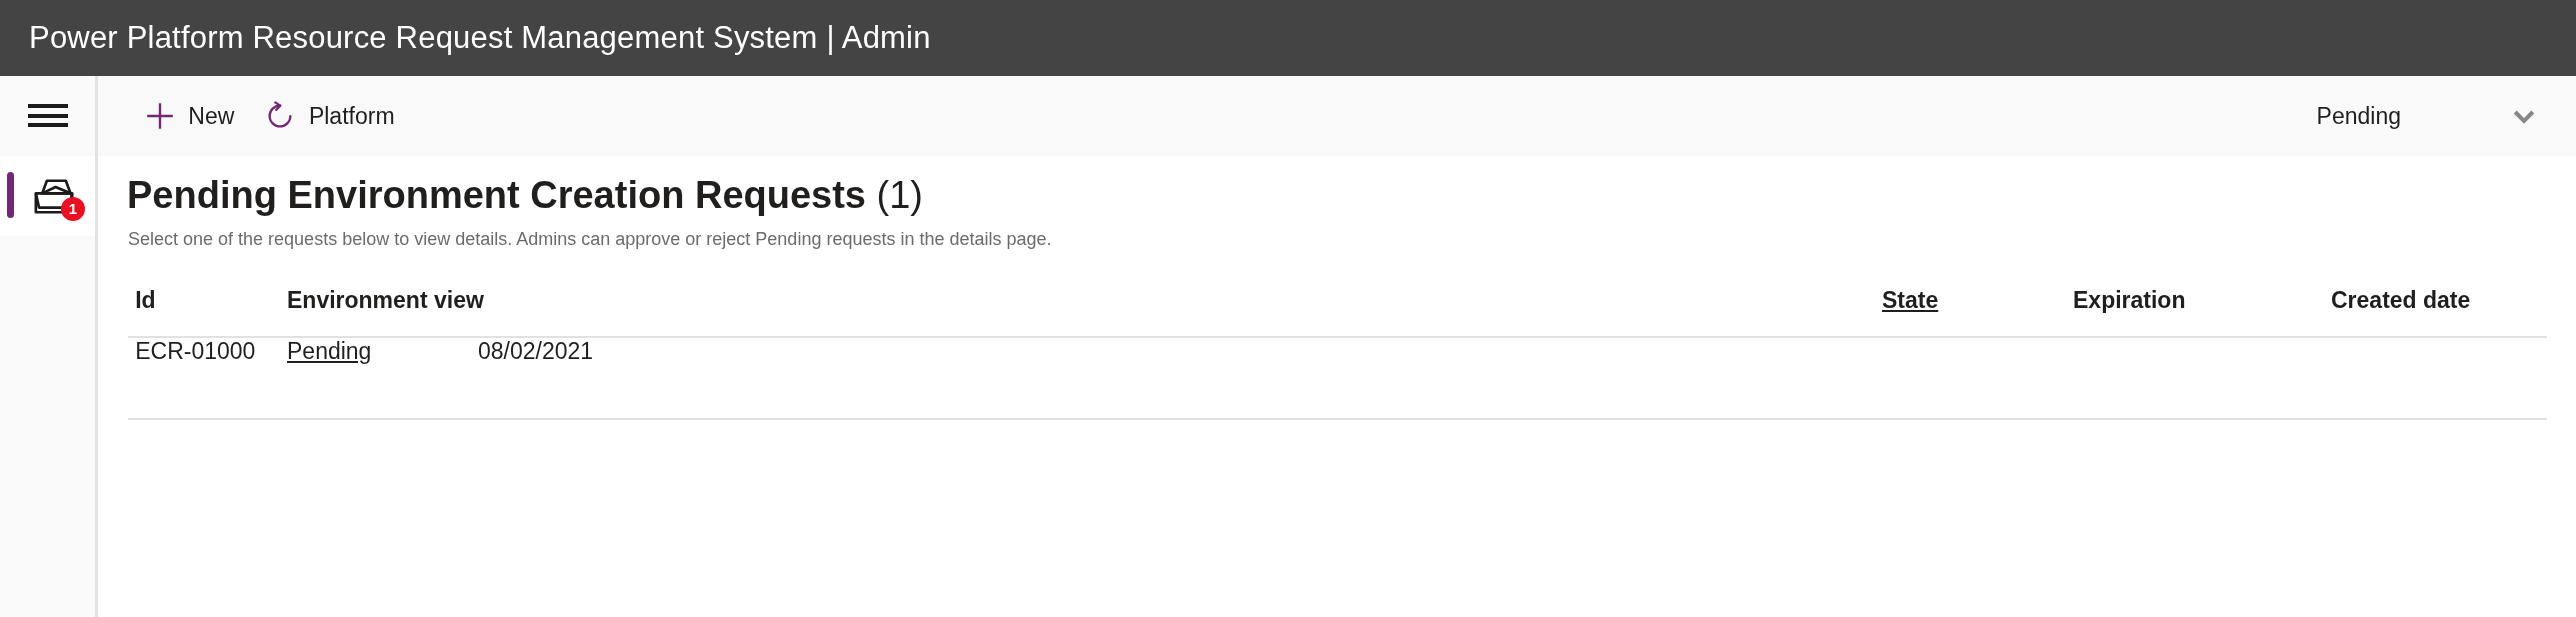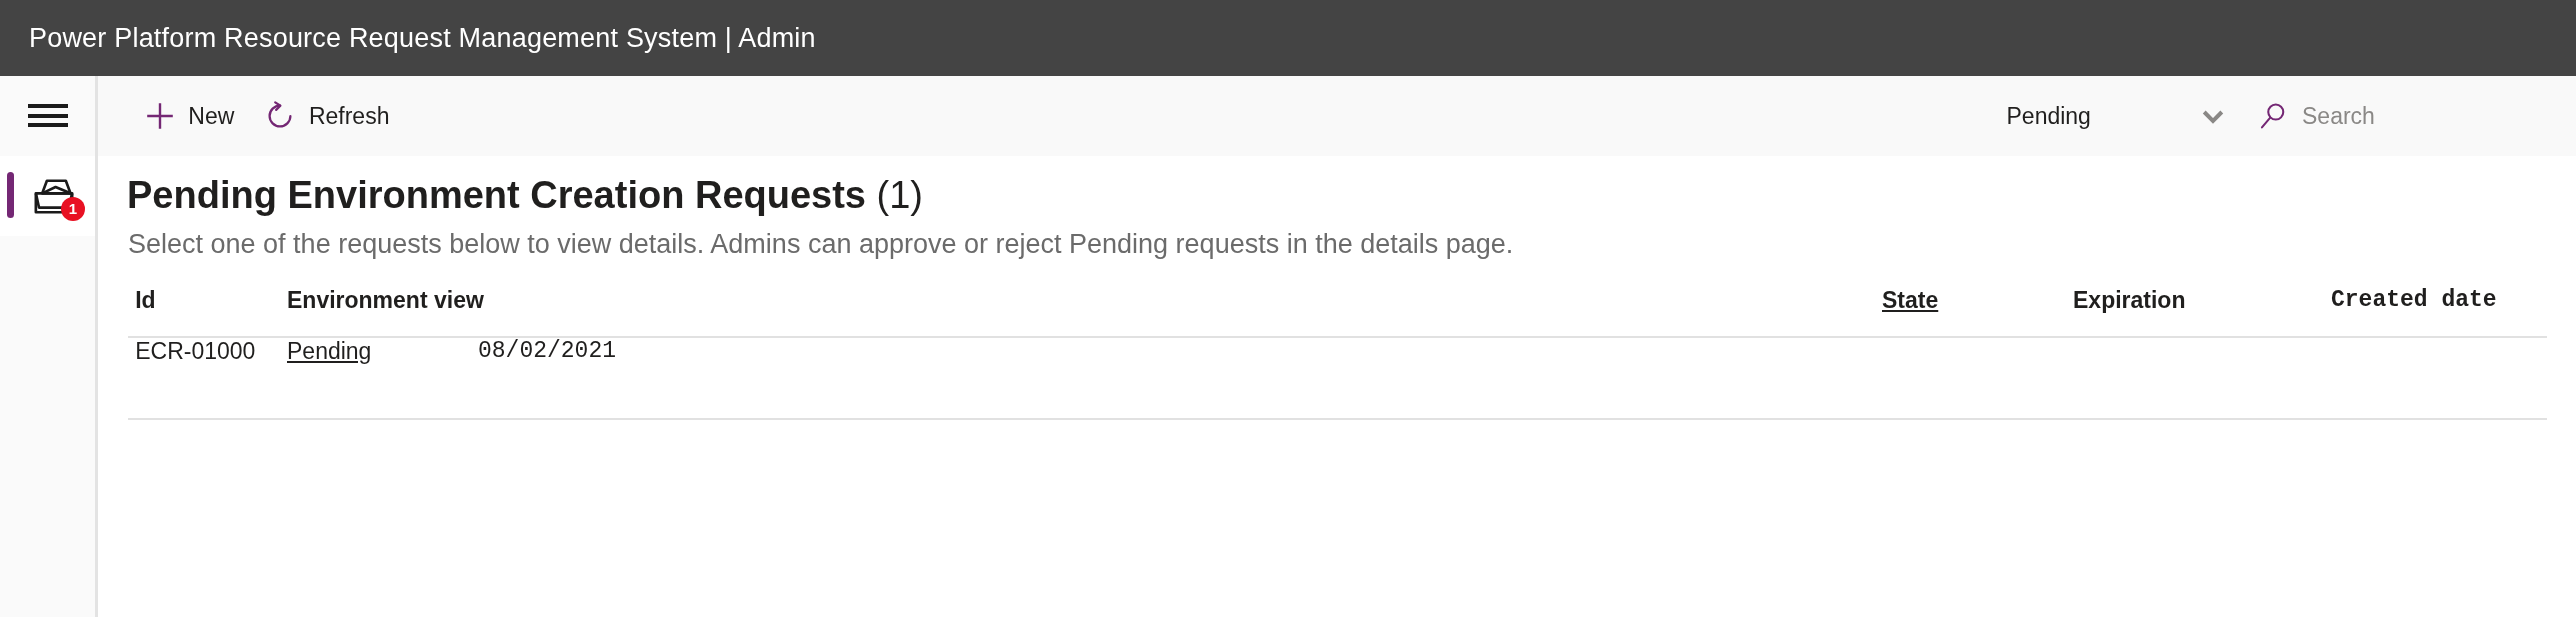--- a/index.html
+++ b/index.html
@@ -29,21 +29,21 @@
     left: 0;
     top: 0;
     width: 2576px;
     height: 76px;
     background: #444444;
     display: flex;
     align-items: center;
   }
   .app-header-title {
     color: #ffffff;
-    font-size: 27px;
+    font-size: 31px;
     font-weight: 400;
     letter-spacing: 0.2px;
     padding-left: 29px;
     white-space: nowrap;
   }
 
   
   .rail {
     position: absolute;
     left: 0;
@@ -245,21 +245,21 @@
     color: #201f1e;
     white-space: nowrap;
   }
   .page-title .count {
     font-weight: 400;
   }
   .page-subtitle {
     position: absolute;
     left: 30px;
     top: 73px;
-    font-size: 27px;
+    font-size: 18px;
     font-weight: 400;
     color: #6b6b6b;
     white-space: nowrap;
   }
 
   
   .table {
     position: absolute;
     left: 30px;
     top: 131px;
@@ -288,21 +288,21 @@
     padding-right: 12.7px;
     box-sizing: border-box;
   }
   .table-head .cell {
     font-weight: 700;
   }
   .col-id      { width: 159px; padding-left: 7.2px; }
   .col-name    { width: 1595px; }
   .col-state   { width: 191px; text-decoration: underline; }
   .col-exp     { width: 258px; }
-  .col-created { width: 208px; font-family: Liberation Mono, monospace; }
+  .col-created { width: 208px; }
 </style>
 </head>
 <body>
 
 <div class="app">
 
   <div class="app-header">
     <div class="app-header-title">Power Platform Resource Request Management System | Admin</div>
   </div>
 
@@ -344,45 +344,36 @@
         <span class="cmd-label">New</span>
       </div>
 
       <div class="cmd-btn">
         <span class="cmd-icon">
           <svg width="32" height="32" viewBox="0 0 40 40" fill="none" xmlns="http://www.w3.org/2000/svg">
             <path d="M20 7 A13 13 0 1 0 33 20" stroke="#742774" stroke-width="2.8" stroke-linecap="round"></path>
             <path d="M14 3 L20.5 7.2 L15.2 12.4" stroke="#742774" stroke-width="2.8" stroke-linecap="round" stroke-linejoin="round" fill="none"></path>
           </svg>
         </span>
-        <span class="cmd-label">Refresh</span>
+        <span class="cmd-label">Platform</span>
       </div>
 
     </div>
 
     <div class="cmd-right">
 
       <div class="filter-select">
         <span class="filter-value">Pending</span>
         <span class="filter-chevron">
           <svg width="32" height="32" viewBox="0 0 40 40" fill="none" xmlns="http://www.w3.org/2000/svg">
             <path d="M9 15 L20 26 L31 15" stroke="#8a8886" stroke-width="5" stroke-linecap="butt" stroke-linejoin="miter"></path>
           </svg>
         </span>
       </div>
 
-      <div class="search-box">
-        <span class="search-icon">
-          <svg width="30" height="30" viewBox="0 0 38 38" fill="none" xmlns="http://www.w3.org/2000/svg">
-            <circle cx="22.5" cy="14" r="9.5" stroke="#742774" stroke-width="2.6"></circle>
-            <path d="M15.5 21 L5 33.5" stroke="#742774" stroke-width="2.6" stroke-linecap="round"></path>
-          </svg>
-        </span>
-        <input class="search-input" type="text" placeholder="Search" style="">
-      </div>
 
     </div>
   </div>
 
   <div class="content">
 
     <div class="page-title">
       <span>Pending Environment Creation Requests</span>
       <span class="count">(1)</span>
     </div>

